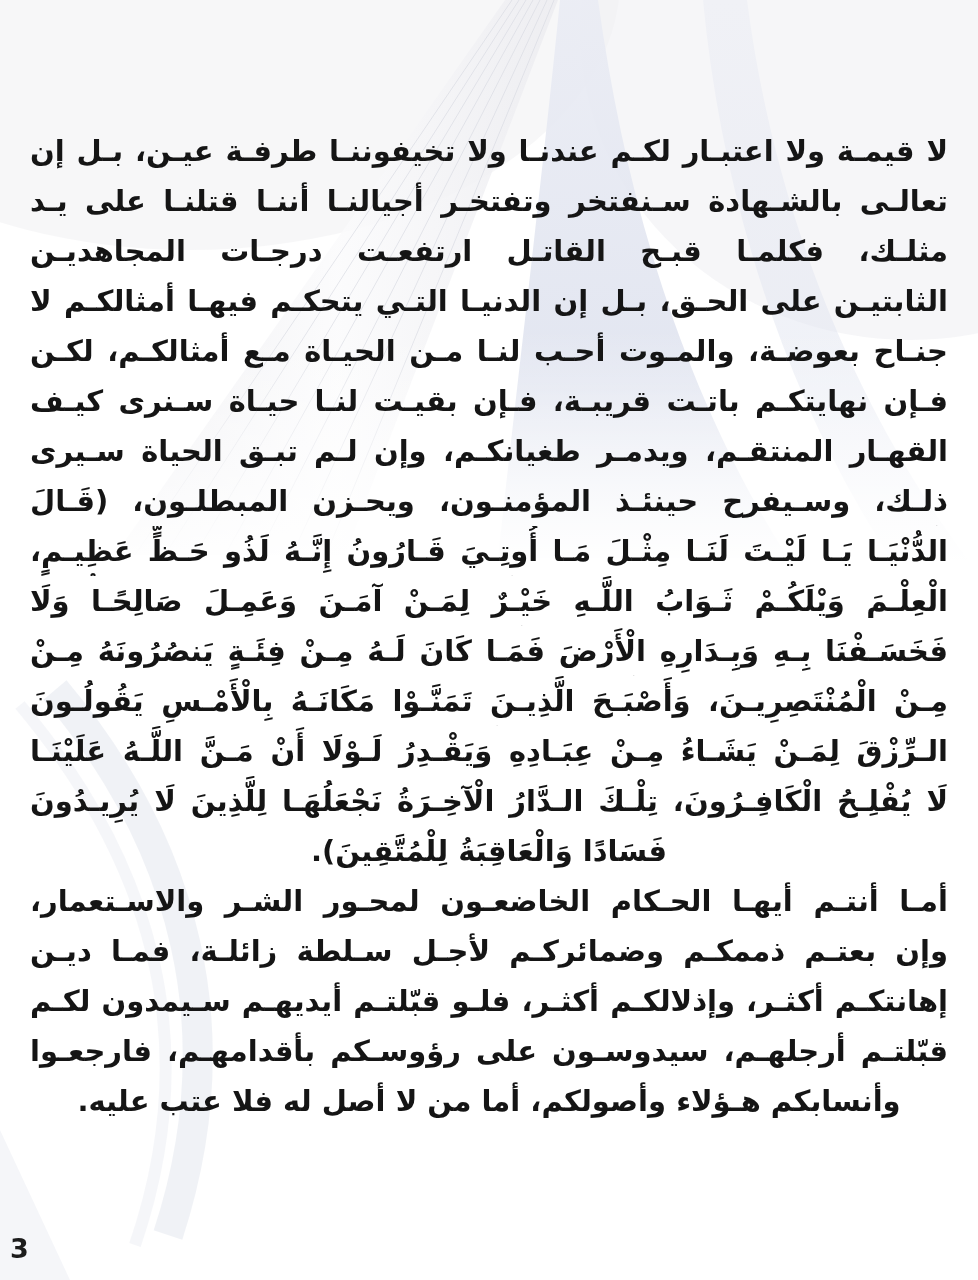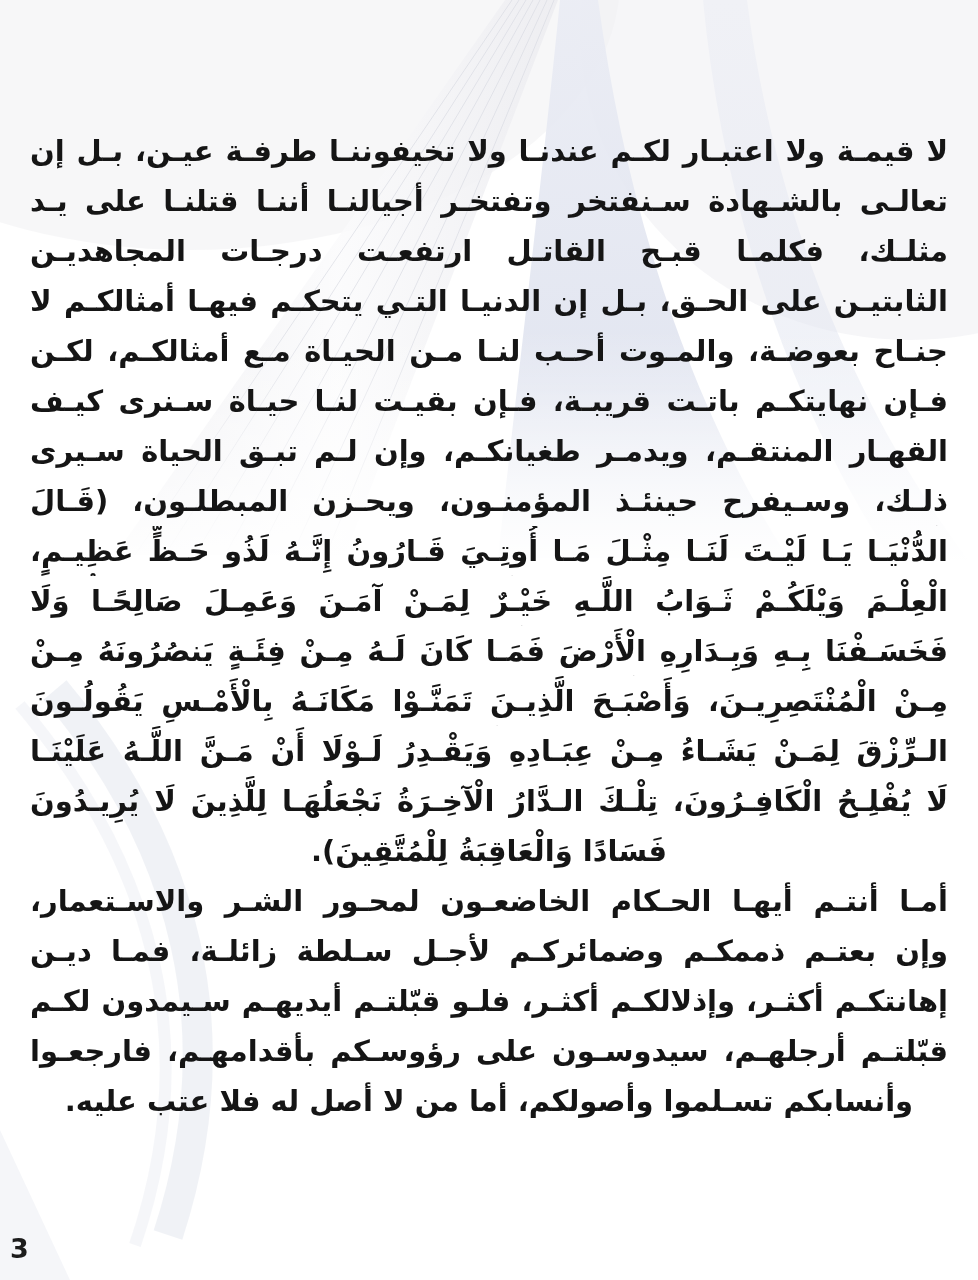--- a/index.html
+++ b/index.html
@@ -116,18 +116,18 @@
       <div class="line">الْعِلْـمَ وَيْلَكُـمْ ثَـوَابُ اللَّـهِ خَيْـرٌ لِمَـنْ آمَـنَ وَعَمِـلَ صَالِحًـا وَلَا يُلَقَّاهَـا إِلَّا الصَّابِـرُونَ،</div>
       <div class="line">فَخَسَـفْنَا بِـهِ وَبِـدَارِهِ الْأَرْضَ فَمَـا كَانَ لَـهُ مِـنْ فِئَـةٍ يَنصُرُونَهُ مِـنْ دُونِ اللَّـهِ وَمَا كَانَ</div>
       <div class="line">مِـنْ الْمُنْتَصِرِيـنَ، وَأَصْبَـحَ الَّذِيـنَ تَمَنَّـوْا مَكَانَـهُ بِالْأَمْـسِ يَقُولُـونَ وَيْكَأَنَّ اللَّهَ يَبْسُـطُ</div>
       <div class="line">الـرِّزْقَ لِمَـنْ يَشَـاءُ مِـنْ عِبَـادِهِ وَيَقْـدِرُ لَـوْلَا أَنْ مَـنَّ اللَّـهُ عَلَيْنَـا لَخَسَـفَ بِنَـا وَيْكَأَنَّـهُ</div>
       <div class="line">لَا يُفْلِـحُ الْكَافِـرُونَ، تِلْـكَ الـدَّارُ الْآخِـرَةُ نَجْعَلُهَـا لِلَّذِينَ لَا يُرِيـدُونَ عُلُـوًّا فِي الْأَرْضِ وَلَا</div>
       <div class="line line-center">فَسَادًا وَالْعَاقِبَةُ لِلْمُتَّقِينَ).</div>
       <div class="line">أمـا أنتـم أيهـا الحـكام الخاضعـون لمحـور الشـر والاسـتعمار، فإنكـم لـن تسـلموا</div>
       <div class="line">وإن بعتـم ذممكـم وضمائركـم لأجـل سـلطة زائلـة، فمـا ديـن وديـدن هـؤلاء إلا</div>
       <div class="line">إهانتكـم أكثـر، وإذلالكـم أكثـر، فلـو قبّلتـم أيديهـم سـيمدون لكـم أرجلهـم، ولـو</div>
       <div class="line">قبّلتـم أرجلهـم، سيدوسـون على رؤوسـكم بأقدامهـم، فارجعـوا الـى أحسـابكم</div>
-      <div class="line line-center">وأنسابكم تسـلموا وأصولكم، أما من لا أصل له فلا عتب عليه.</div>
+      <div class="line line-center">وأنسابكم هـؤلاء وأصولكم، أما من لا أصل له فلا عتب عليه.</div>
     </div>
 
   <div class="page-num">3</div>
 
 </div>
 
 </body></html>

